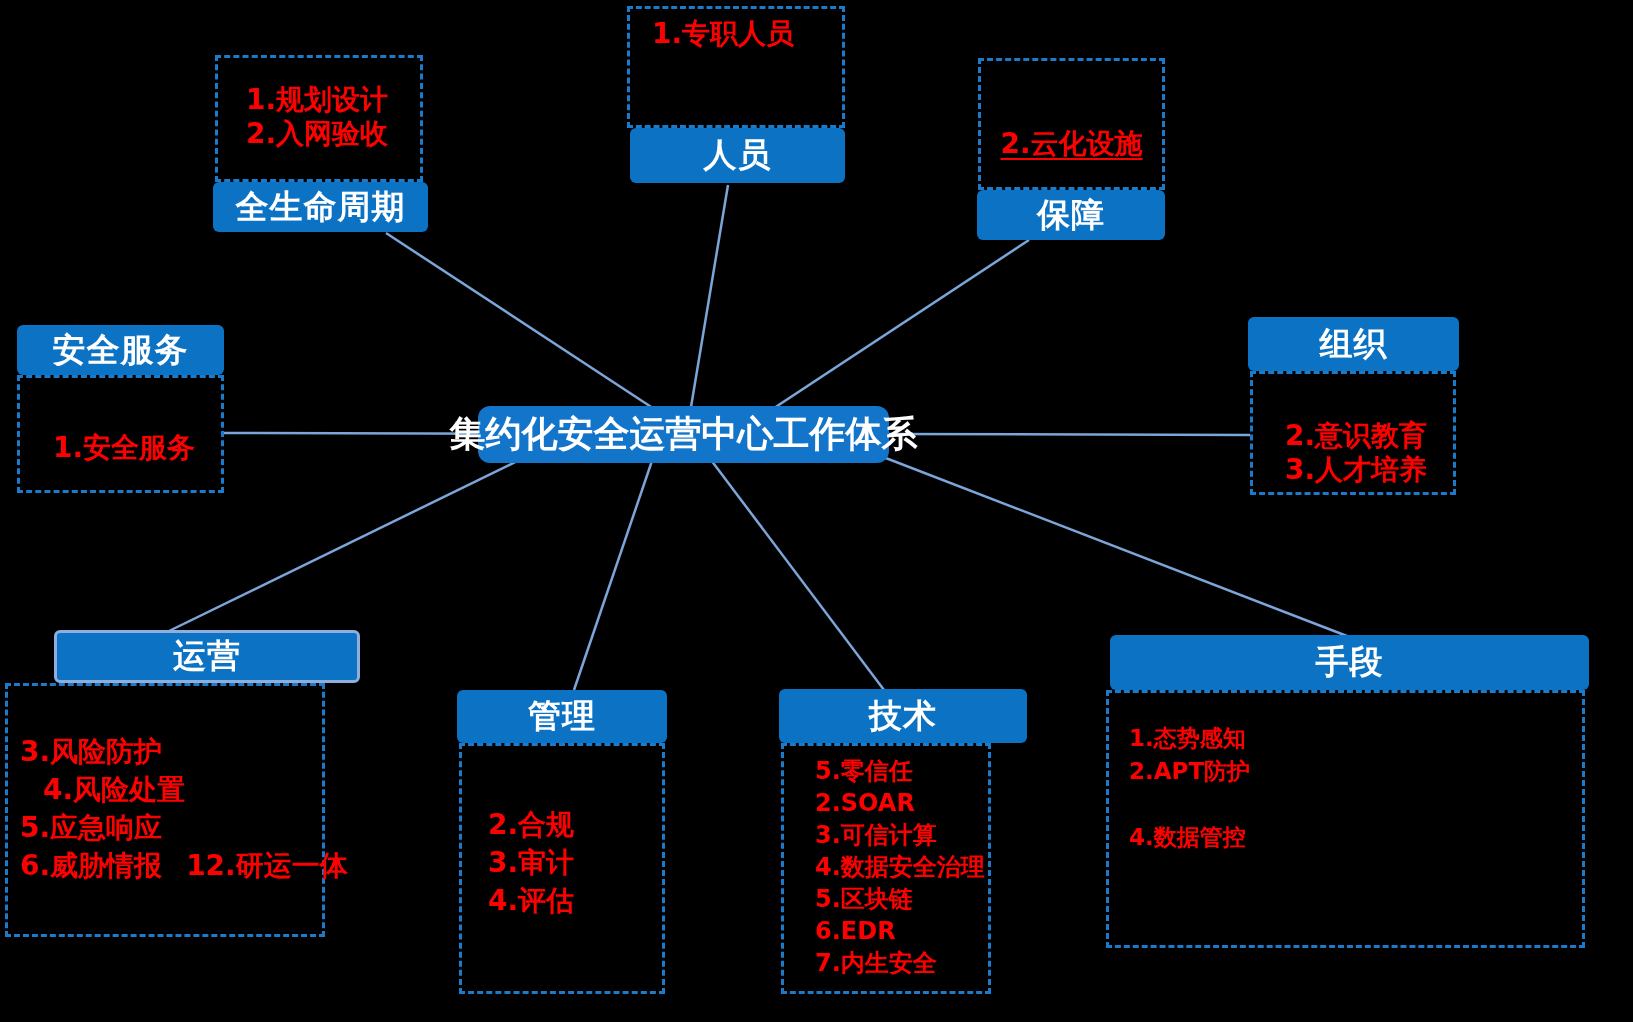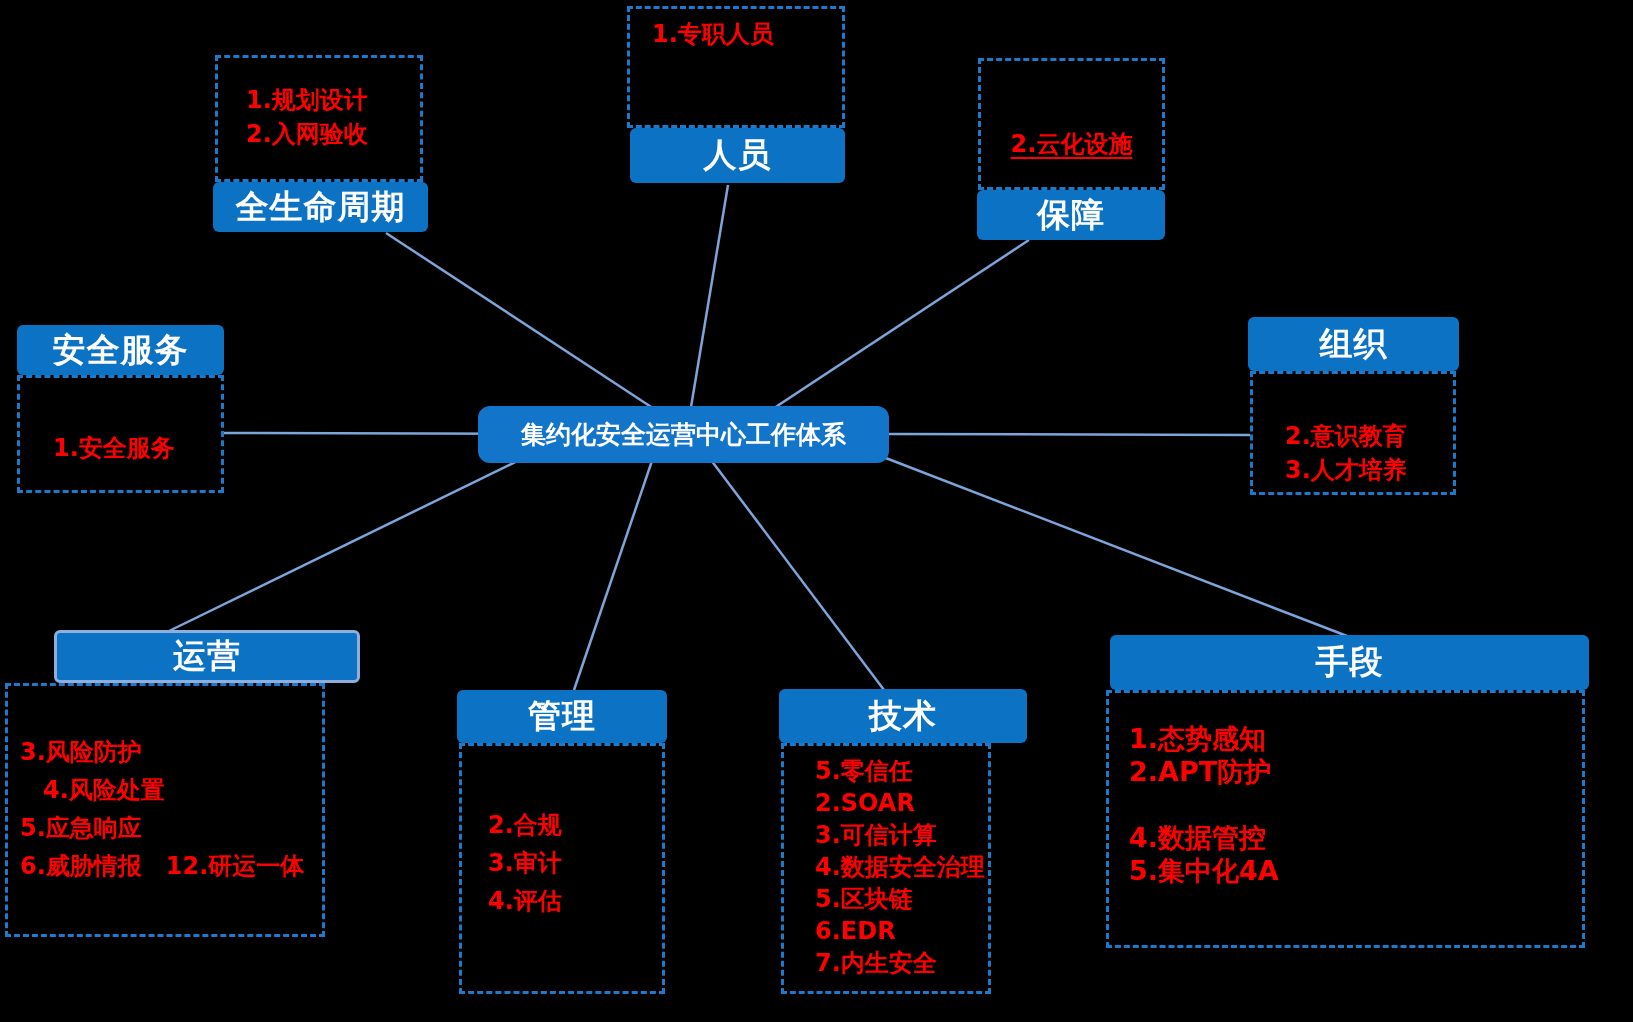--- a/index.html
+++ b/index.html
@@ -21,34 +21,34 @@
   .conn{stroke:var(--connector-blue);stroke-width:2.5;}
   .hdr{
     position:absolute;box-sizing:border-box;background:var(--header-blue);
     color:var(--header-text);font-weight:bold;font-size:33px;
     display:flex;align-items:center;justify-content:center;
     border-radius:6px;letter-spacing:1px;
   }
   .center-node{
     position:absolute;left:478px;top:406px;width:411px;height:57px;
     background:var(--center-node-blue);border-radius:12px;
-    color:var(--header-text);font-weight:bold;font-size:25px;
+    color:var(--header-text);font-weight:bold;font-size:36px;
     display:flex;align-items:center;justify-content:center;white-space:nowrap;
   }
   .box{
     position:absolute;box-sizing:border-box;
     border:3px dashed var(--dashed-border-blue);
-    color:var(--item-red);font-weight:bold;font-size:24px;
+    color:var(--item-red);font-weight:bold;font-size:28px;
   }
   .item{white-space:nowrap;}
   .hdr-operation{border:3px solid var(--operation-header-outline);}
   .underline{text-decoration:underline;text-underline-offset:5px;}
   .box-support{text-align:center;}
   .box-technology{font-size:24px;}
-  .box-means{font-size:27px;}
+  .box-means{font-size:23px;}
 </style>
 </head>
 <body>
 
 <div id="canvas">
 
   <svg id="lines">
     <line class="conn" x1="386" y1="233" x2="668" y2="418"></line>
     <line class="conn" x1="728" y1="185" x2="688" y2="425"></line>
     <line class="conn" x1="1029" y1="240" x2="750" y2="424"></line>
@@ -113,18 +113,17 @@
     <div class="item" style="line-height:32px;">5.区块链</div>
     <div class="item" style="line-height:32px;">6.EDR</div>
     <div class="item" style="line-height:32px;">7.内生安全</div>
   </div>
 
   <div class="hdr" style="left:1110px;top:635px;width:479px;height:55px;">手段</div>
   <div class="box box-means" style="left:1106px;top:690px;width:479px;height:258px;padding:29px 0 0 20px;">
     <div class="item" style="line-height:33px;">1.态势感知</div>
     <div class="item" style="line-height:33px;">2.APT防护</div>
     <div class="item" style="line-height:33px;margin-top:33px;">4.数据管控</div>
-    <div class="item" style="line-height:33px;">5.集中化4A</div>
   </div>
 
   <div class="center-node">集约化安全运营中心工作体系</div>
 
 </div>
 
 </body></html>

